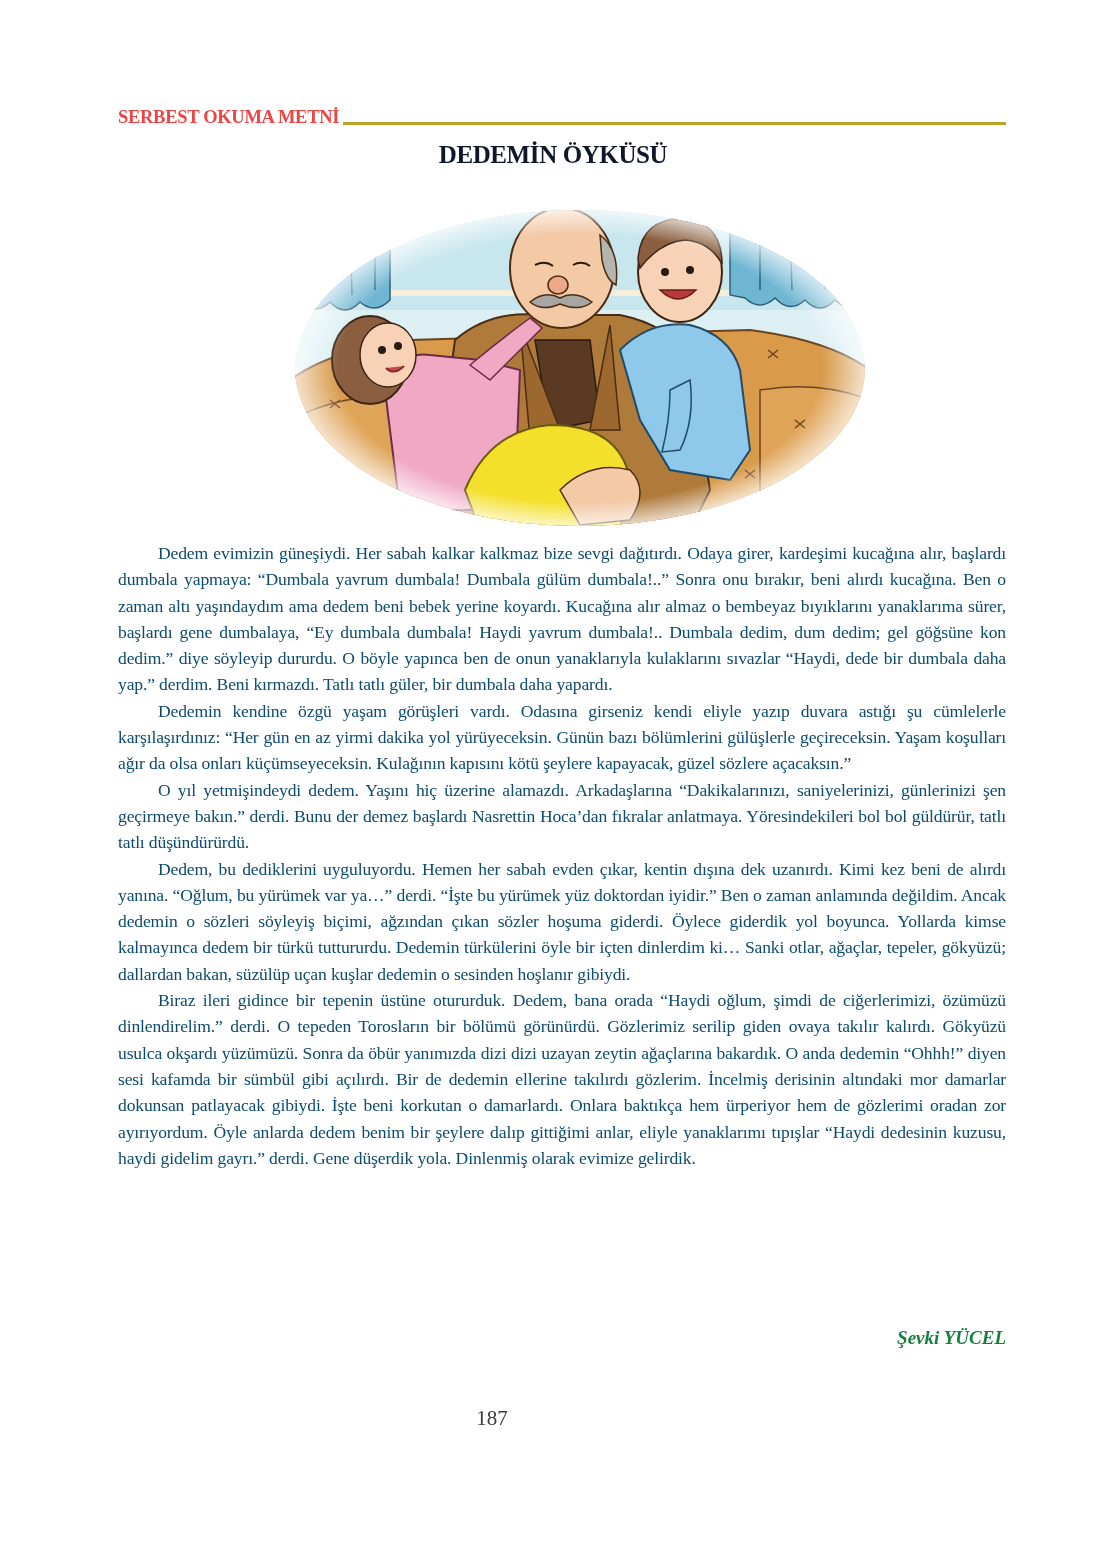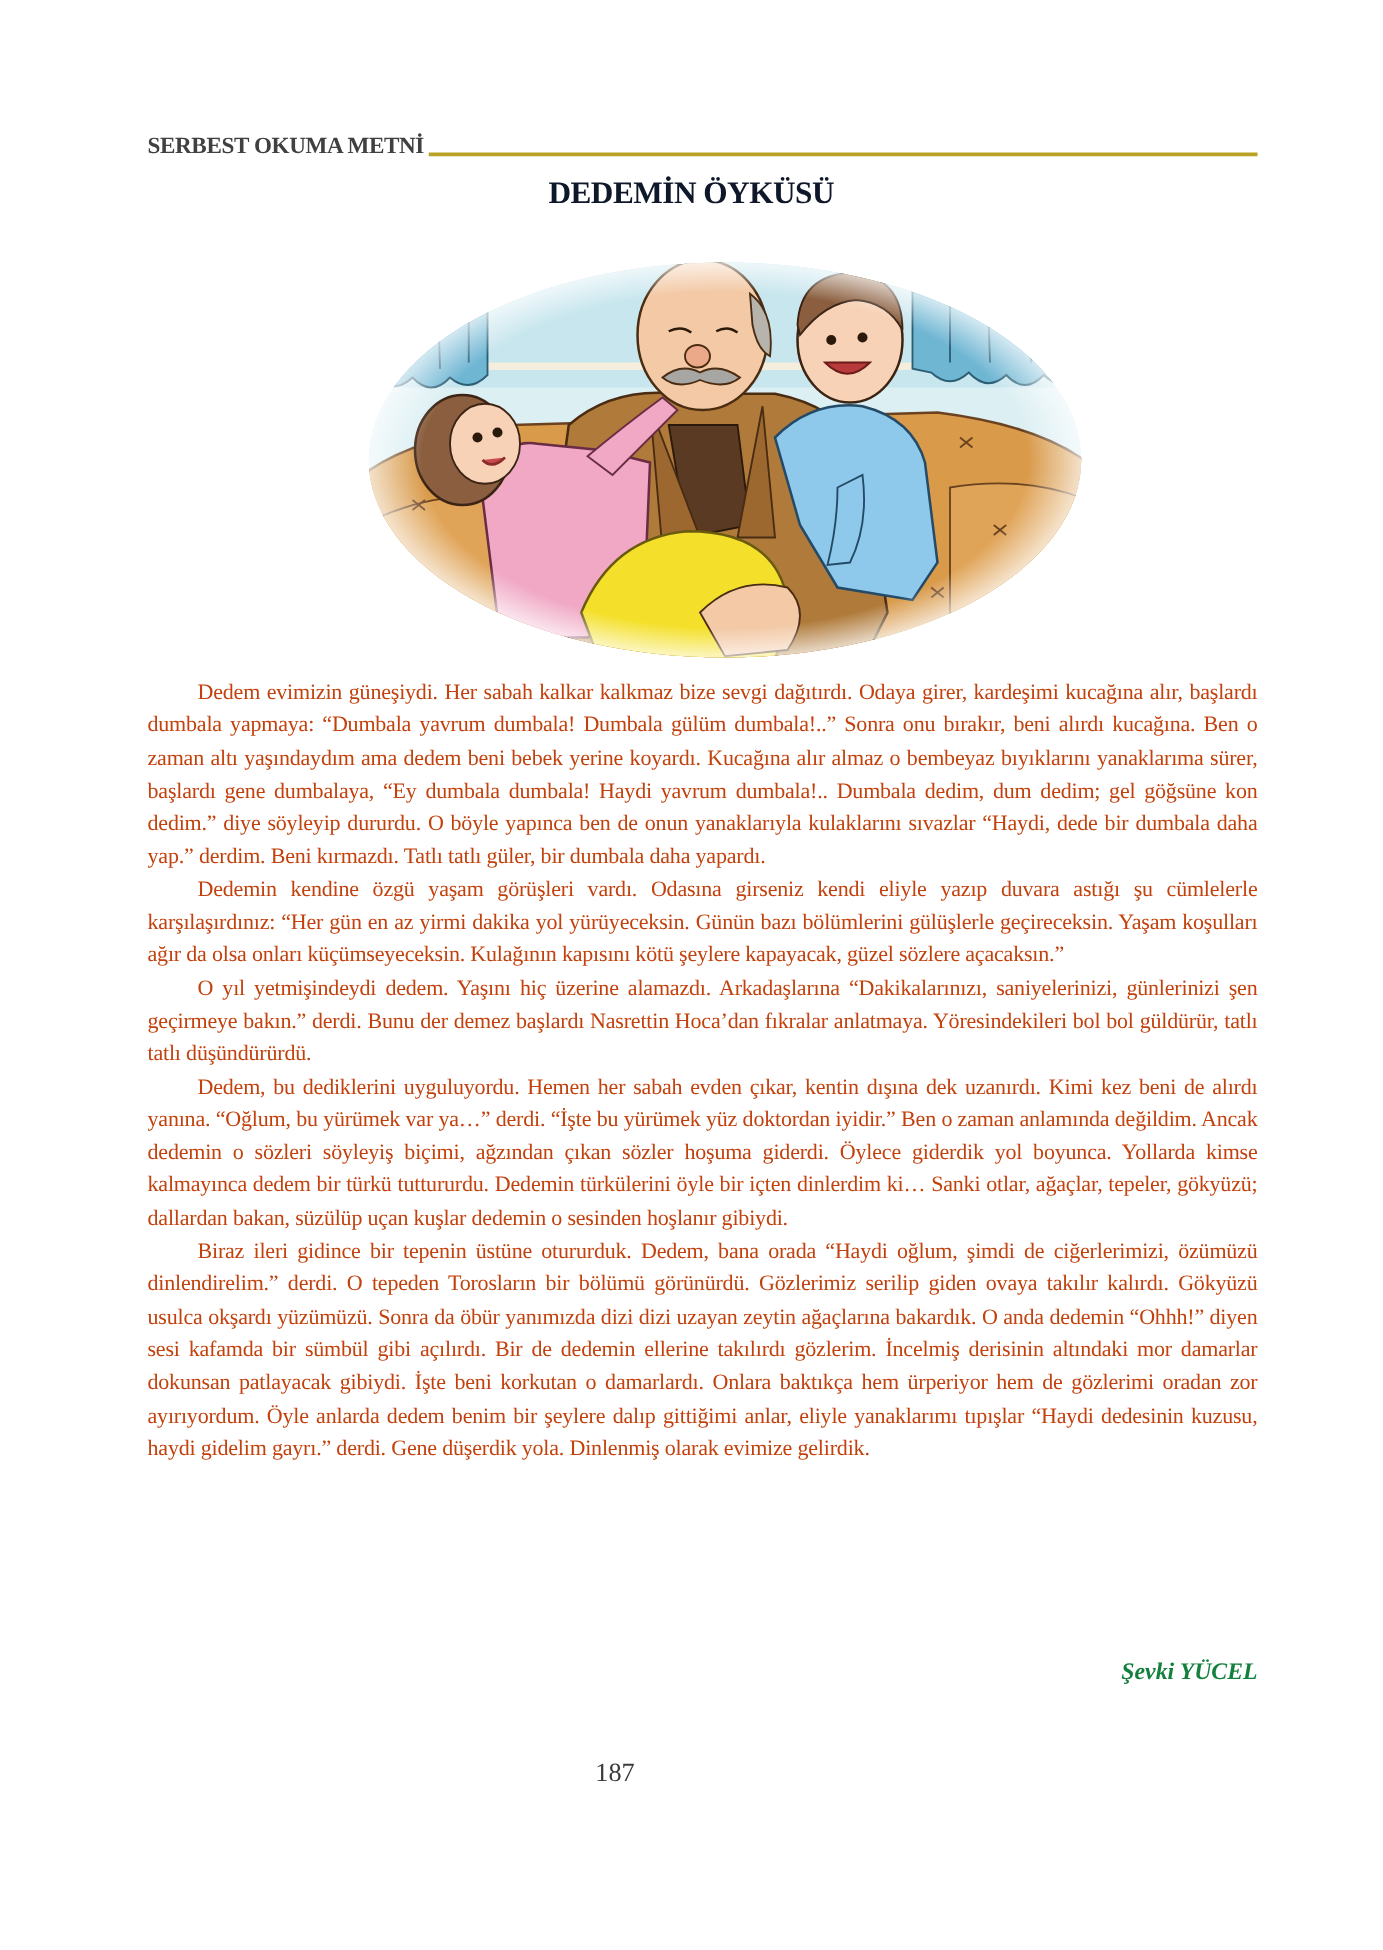--- a/index.html
+++ b/index.html
@@ -22,21 +22,21 @@
     width: 888px;
     height: 22px;
     display: flex;
     align-items: flex-end;
   }
   .section-label {
     font-family: "Liberation Serif", "DejaVu Serif", serif;
     font-weight: bold;
     font-size: 18.5px;
     letter-spacing: -0.3px;
-    color: #404040;
+    color: #ef4444;
     white-space: nowrap;
     line-height: 22px;
   }
   .section-rule {
     flex: 1;
     height: 3px;
     background: #b9a224;
     margin-left: 4px;
     margin-bottom: 3px;
   }
@@ -62,21 +62,21 @@
   .illustration svg { display: block; }
   .body-text {
     position: absolute;
     left: 118px;
     top: 540px;
     width: 888px;
     font-family: "Liberation Serif", "DejaVu Serif", serif;
     font-size: 17.6px;
     line-height: 26.3px;
     text-align: justify;
-    color: #c2410c;
+    color: #0c4a6e;
     letter-spacing: -0.15px;
   }
   .body-text p {
     margin: 0;
     text-indent: 40px;
   }
   .author {
     position: absolute;
     right: 100px;
     top: 1327px;

